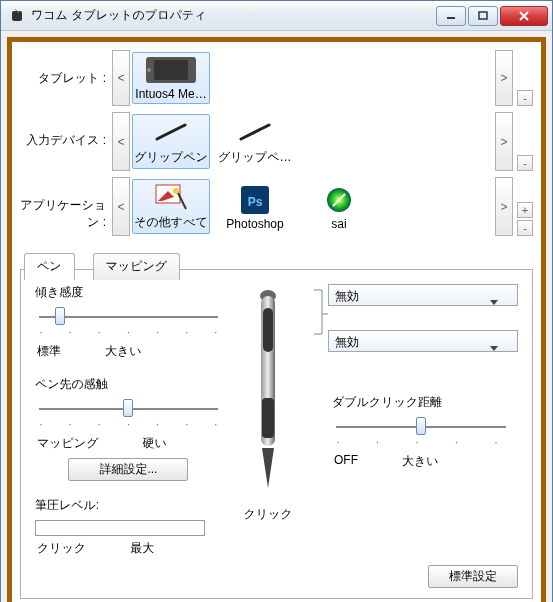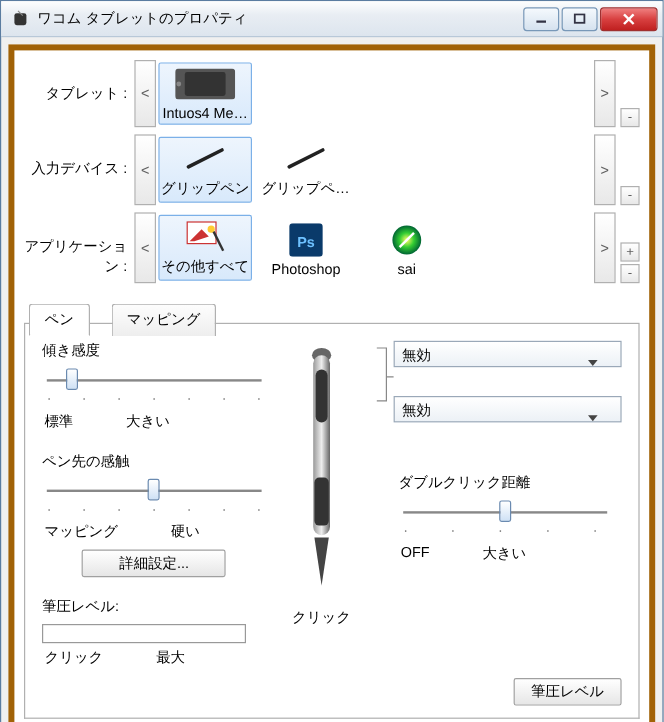--- a/index.html
+++ b/index.html
@@ -283,19 +283,19 @@
                   <span>·</span>
                 </div>
               <div class="sublabels" style="width:170px">
                   <span>OFF</span>
                   <span>大きい</span>
                 </div>
             </div>
           </div>
         </div>
         <div class="footerbtns">
-          <span class="btn" style="min-width:90px">筆圧レベル</span>
+          <span class="btn" style="min-width:90px">標準設定</span>
         </div>
       </div>
     </div>
   </div>
 
 </div>
 
 </body></html>

